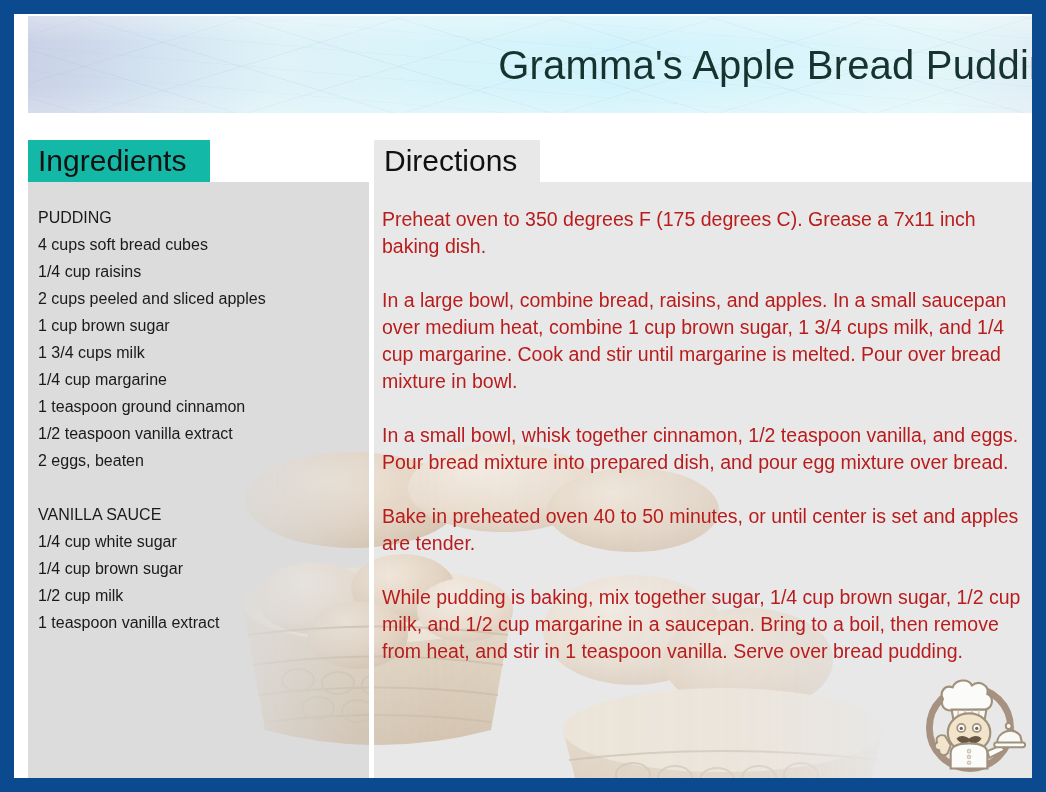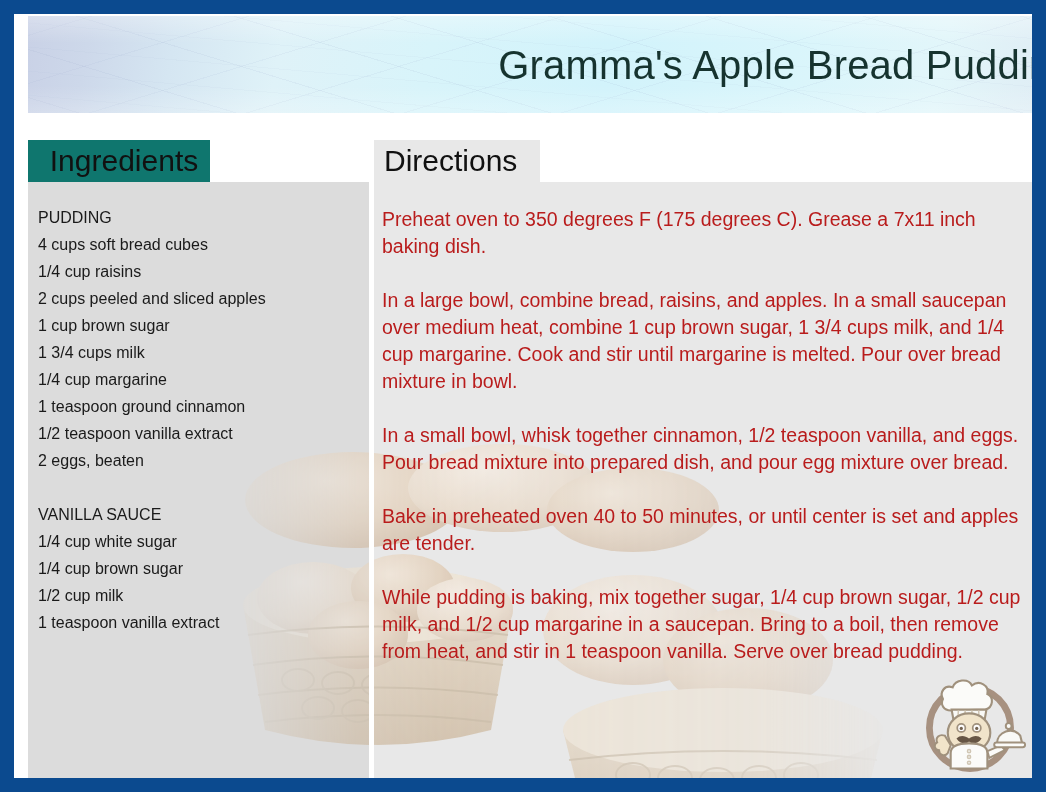--- a/index.html
+++ b/index.html
@@ -110,22 +110,21 @@
     top: 126px;
     height: 42px;
     background: #dcdcdc;
     z-index: 4;
     display: flex;
     align-items: center;
   }
   .tab.ingredients-tab {
     left: 14px;
     width: 182px;
-    background: #0f766e;
-    justify-content: center;
+    background: #14b8a6;
   }
   .tab.directions-tab {
     left: 360px;
     width: 166px;
     background: #e8e8e8;
   }
   .tab-label {
     font-size: 30px;
     font-weight: 400;
     color: #111111;

